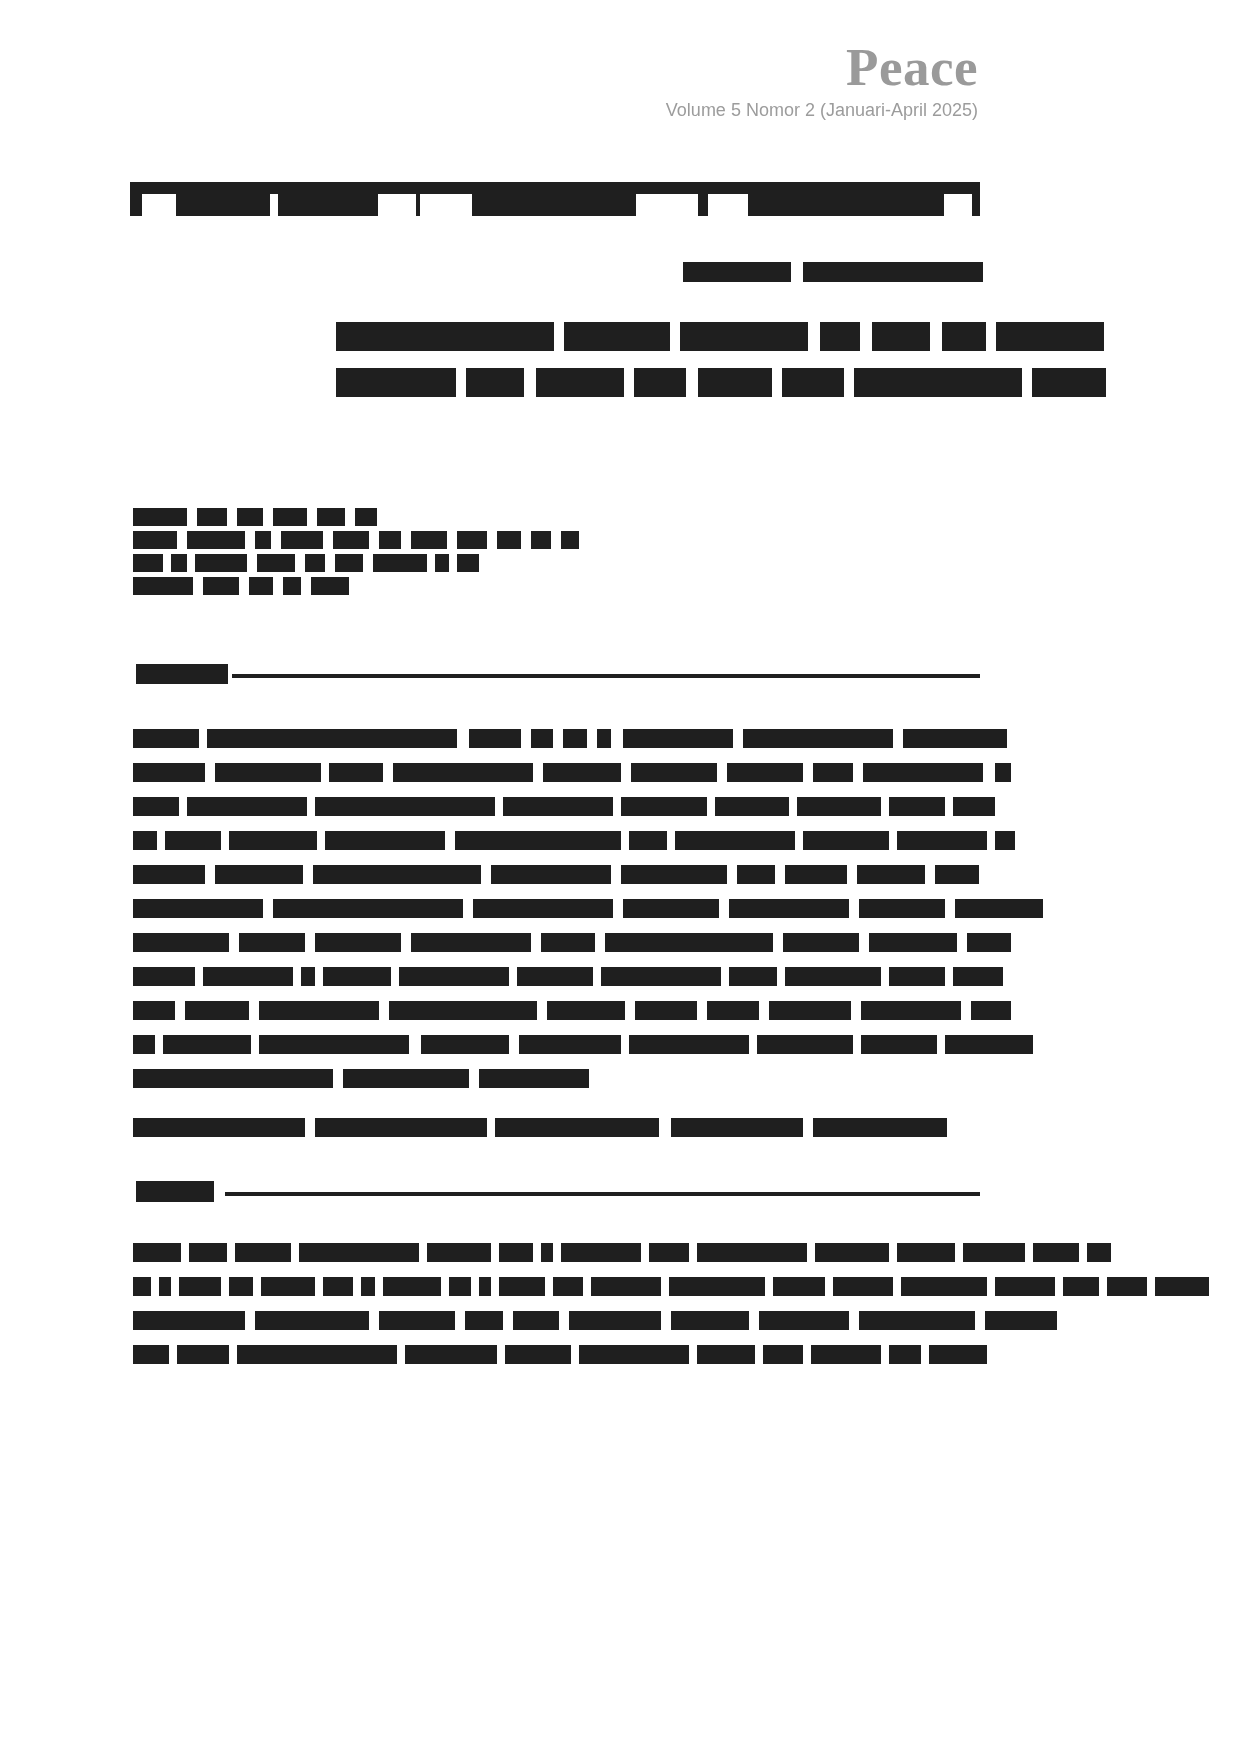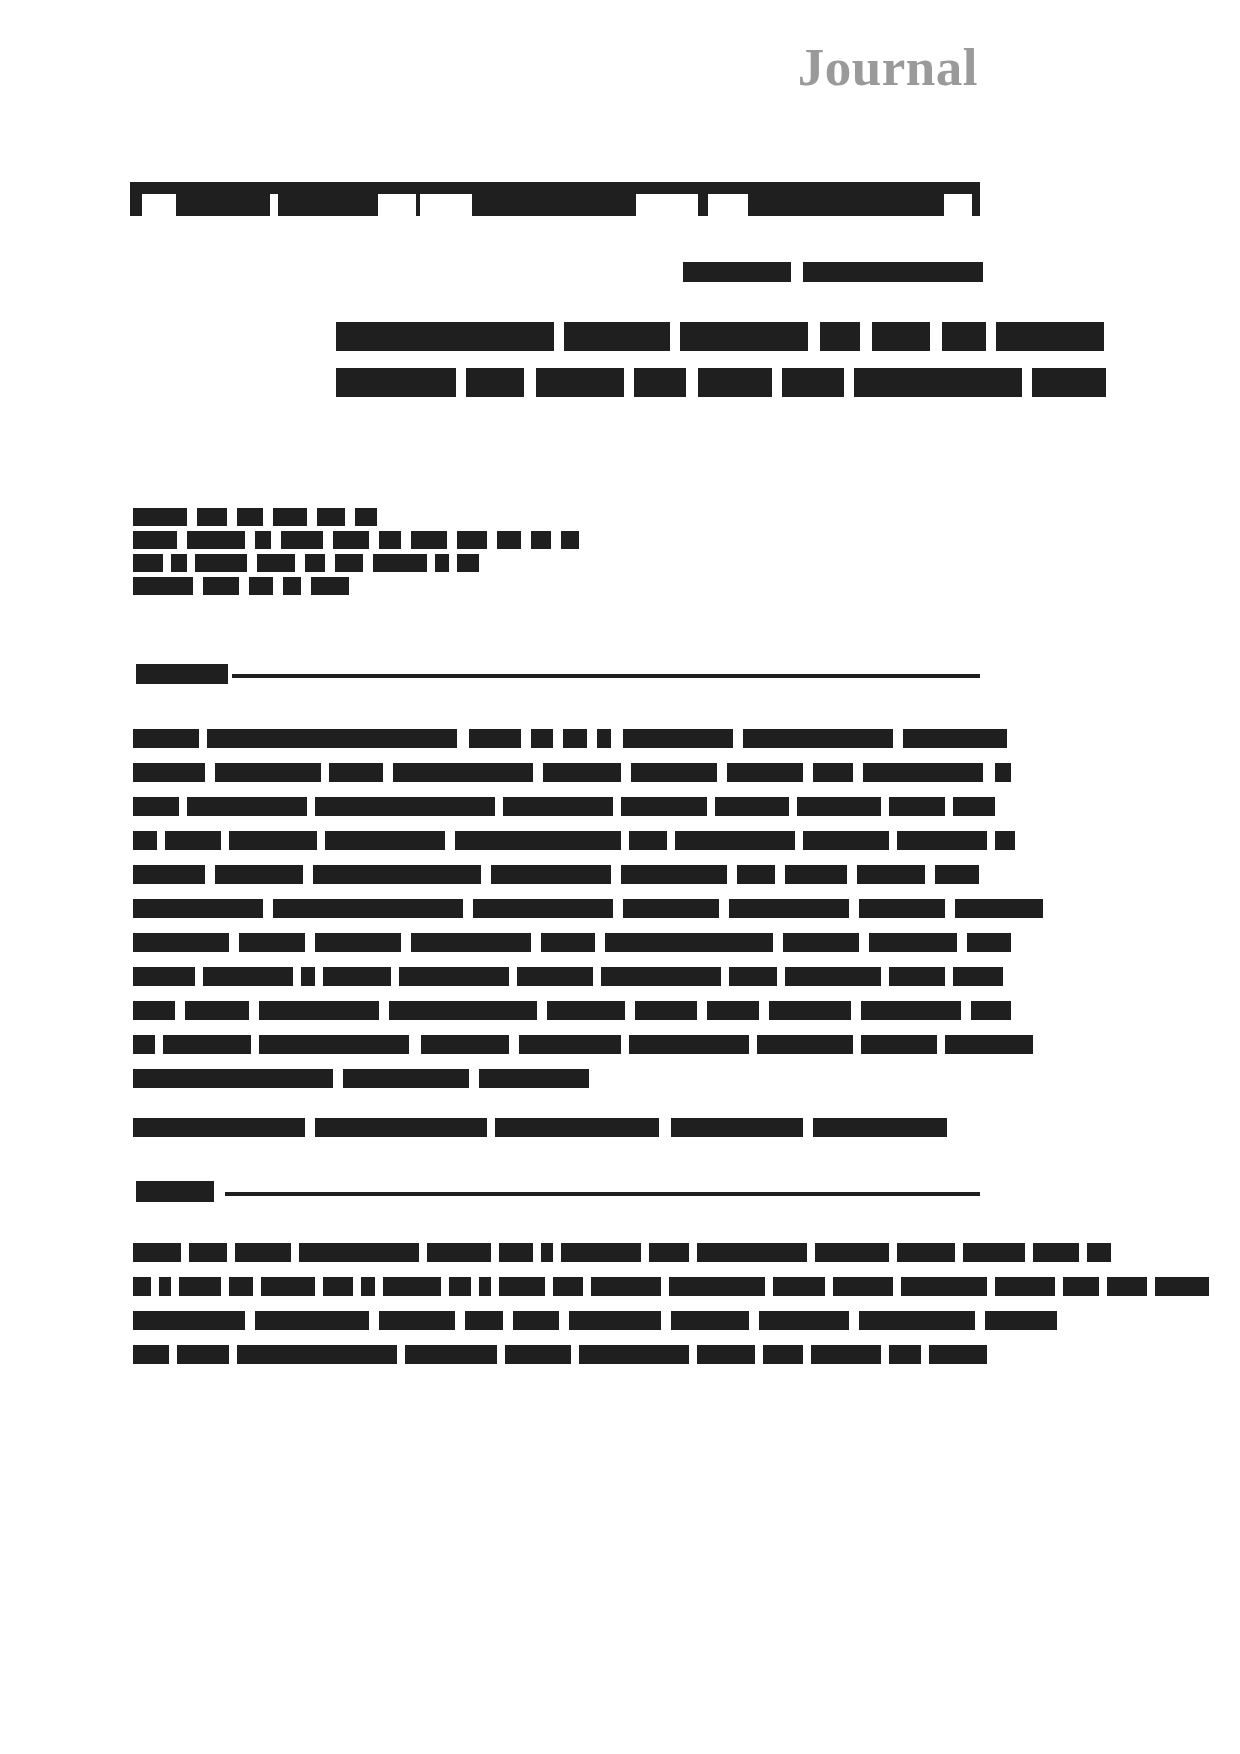--- a/index.html
+++ b/index.html
@@ -109,21 +109,22 @@
     clip: rect(0 0 0 0);
     white-space: nowrap;
   }
 </style>
 </head>
 <body>
 
 <div class="page">
 
   <div class="masthead">
-    <span class="brand-logo">Journal</span>
+    <span class="brand-logo">Peace</span>
+    <span class="brand-volume">Volume 5 Nomor 2 (Januari-April 2025)</span>
   </div>
 
   <div id="running-head-banner" class="banner-strip" style="left: 130px; top: 182px; width: 850px; height: 34px; background: rgb(31, 31, 31);">
       <div class="banner-hole" style="left: 12px; width: 34px;"></div>
       <div class="banner-hole" style="left: 140px; width: 8px;"></div>
       <div class="banner-hole" style="left: 248px; width: 38px;"></div>
       <div class="banner-hole" style="left: 290px; width: 52px;"></div>
       <div class="banner-hole" style="left: 506px; width: 62px;"></div>
       <div class="banner-hole" style="left: 578px; width: 40px;"></div>
       <div class="banner-hole" style="left: 814px; width: 28px;"></div>

